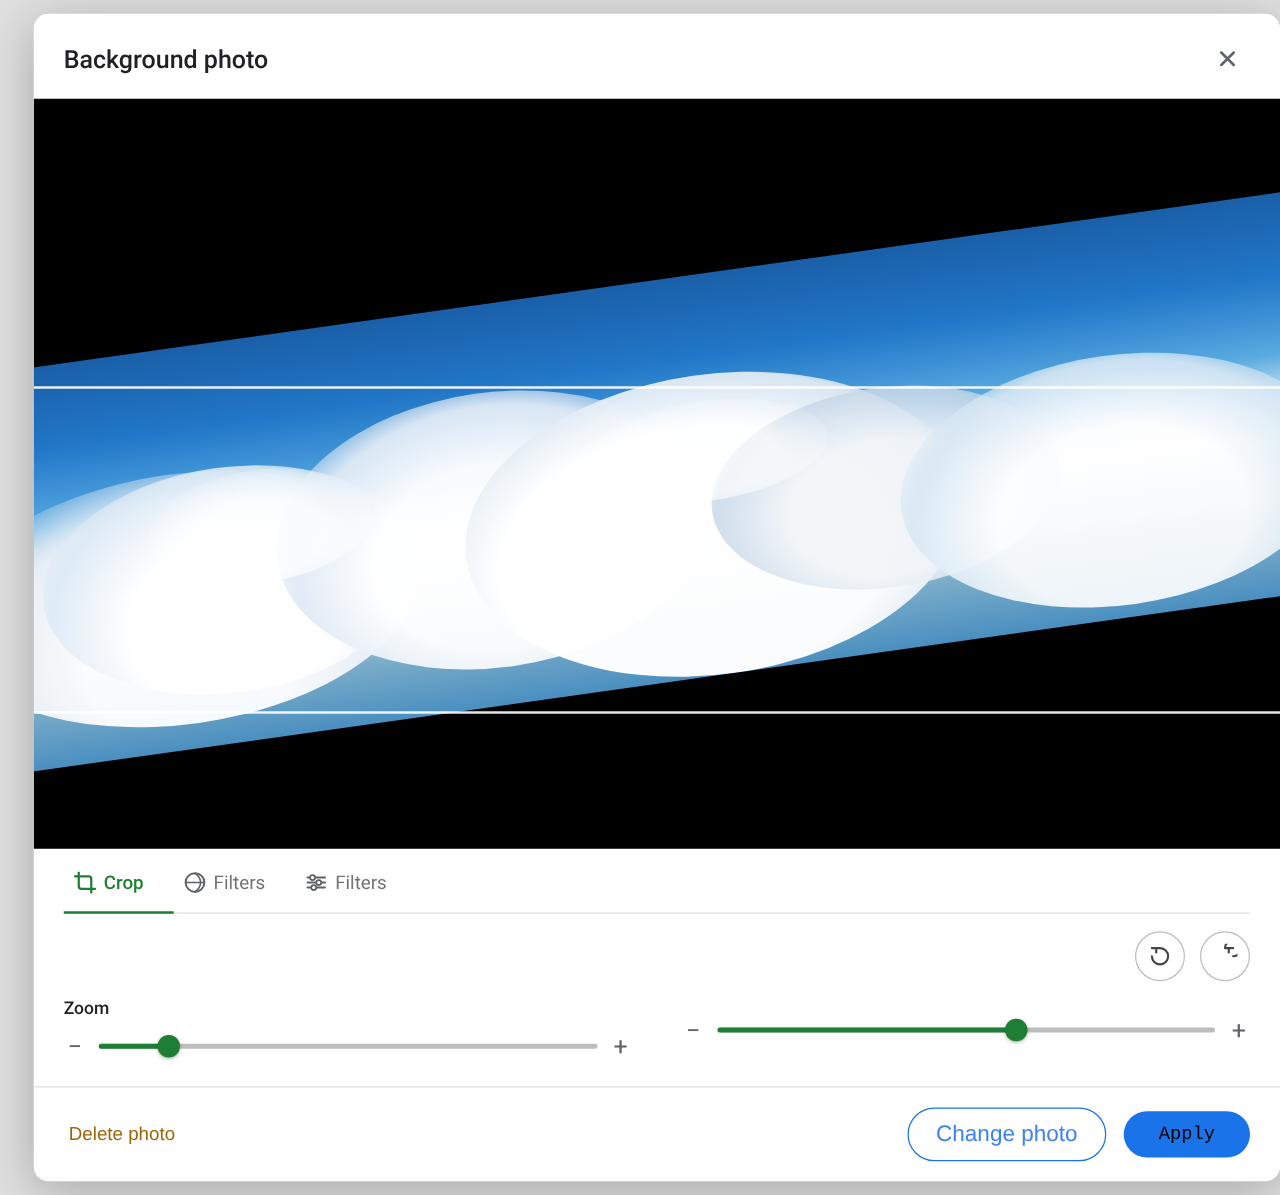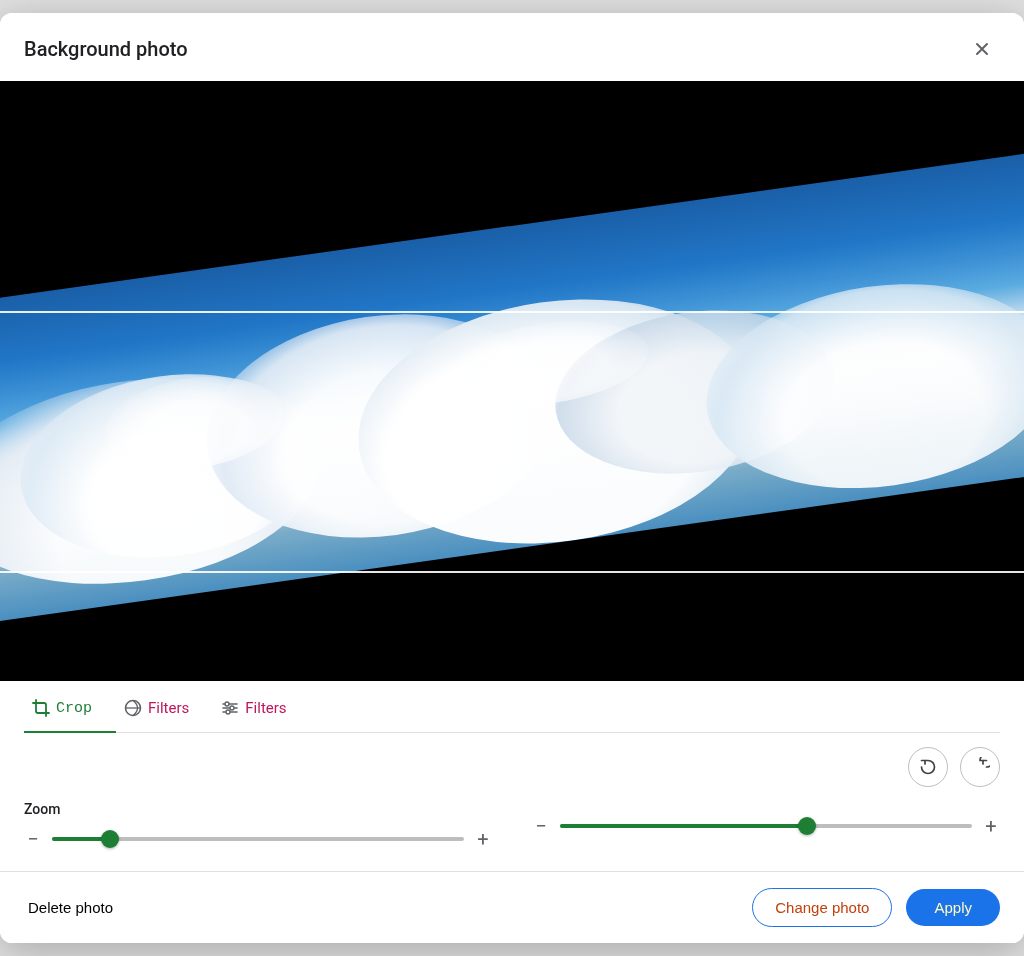--- a/index.html
+++ b/index.html
@@ -10,20 +10,21 @@
       justify-content: center;
       min-height: 100vh;
       font-family: 'Google Sans', Roboto, Arial, sans-serif;
     }
     .modal {
       width: 1024px;
       background: #fff;
       border-radius: 12px;
       overflow: hidden;
       box-shadow: 0 8px 40px rgba(0,0,0,0.25);
+      margin-left: 27px;
     }
     .modal-header {
       display: flex;
       align-items: center;
       justify-content: space-between;
       padding: 18px 24px 14px 24px;
       background: #fff;
     }
     .modal-title {
       font-size: 20px;
@@ -203,30 +204,29 @@
       border-bottom: 1px solid #e0e0e0;
       margin-bottom: 0;
     }
     .tab {
       display: flex;
       align-items: center;
       gap: 6px;
       padding: 18px 24px 14px 8px;
       cursor: pointer;
       font-size: 15px;
-      color: #be185d;
+      color: #737373;
       border-bottom: 2.5px solid transparent;
       margin-bottom: -1px;
       white-space: nowrap;
     }
     .tab.active {
       color: #1e7e34;
       border-bottom-color: #1e7e34;
       font-weight: 500;
-      font-family: Liberation Mono, monospace;
     }
     .tab-icon {
       font-size: 17px;
       display: inline-flex;
       align-items: center;
     }
 
     
     .rotate-row {
       display: flex;
@@ -311,50 +311,51 @@
     .modal-footer {
       display: flex;
       align-items: center;
       justify-content: space-between;
       padding: 16px 24px;
       border-top: 1px solid #e0e0e0;
       background: #fff;
     }
     .delete-btn {
       font-size: 15px;
-      color: #000000;
+      color: #a16207;
       background: transparent;
       border: none;
       cursor: pointer;
       padding: 10px 4px;
     }
     .footer-right {
       display: flex;
       align-items: center;
       gap: 14px;
     }
     .change-photo-btn {
-      font-size: 15px;
+      font-size: 18px;
       font-weight: 500;
-      color: #c2410c;
+      color: #3b82f6;
       background: transparent;
       border: 1.5px solid #1a73e8;
       border-radius: 24px;
       padding: 10px 22px;
       cursor: pointer;
     }
     .apply-btn {
       font-size: 15px;
       font-weight: 500;
-      color: #fef9c3;
+      color: #000000;
       background: #1a73e8;
       border: none;
       border-radius: 24px;
       padding: 10px 28px;
       cursor: pointer;
+      font-family: Liberation Mono, monospace;
     }
   </style>
 </head>
 <body>
 
 <div class="modal">
 
   <div class="modal-header">
     <span class="modal-title">Background photo</span>
     <button class="close-btn">

